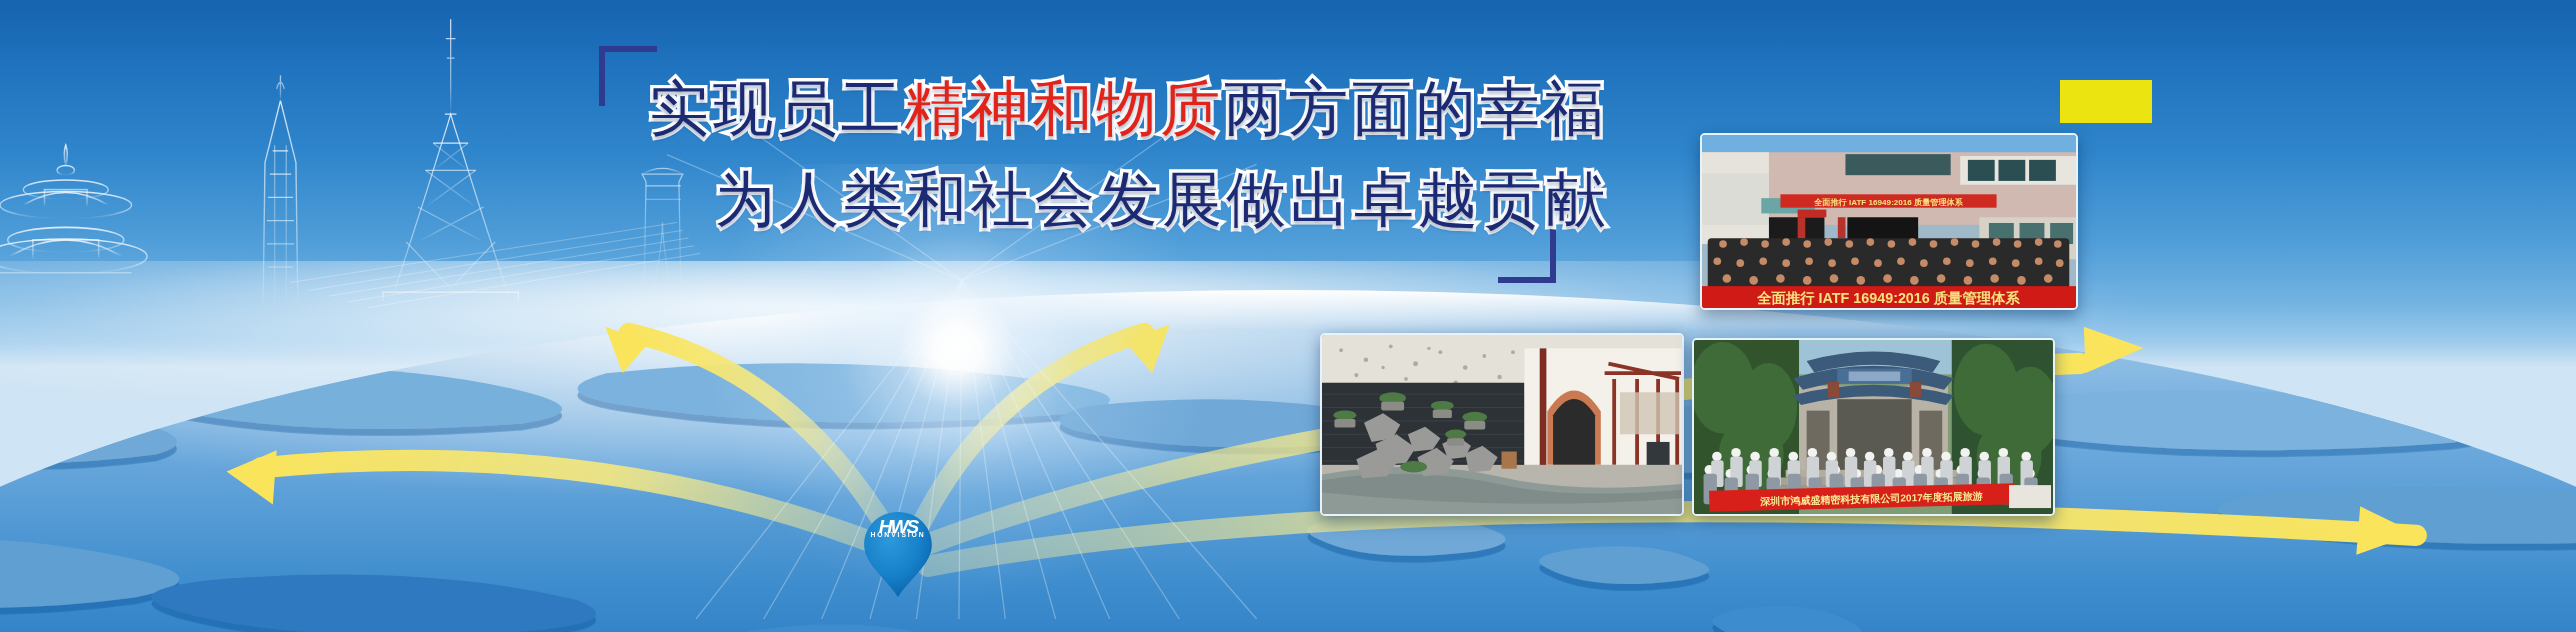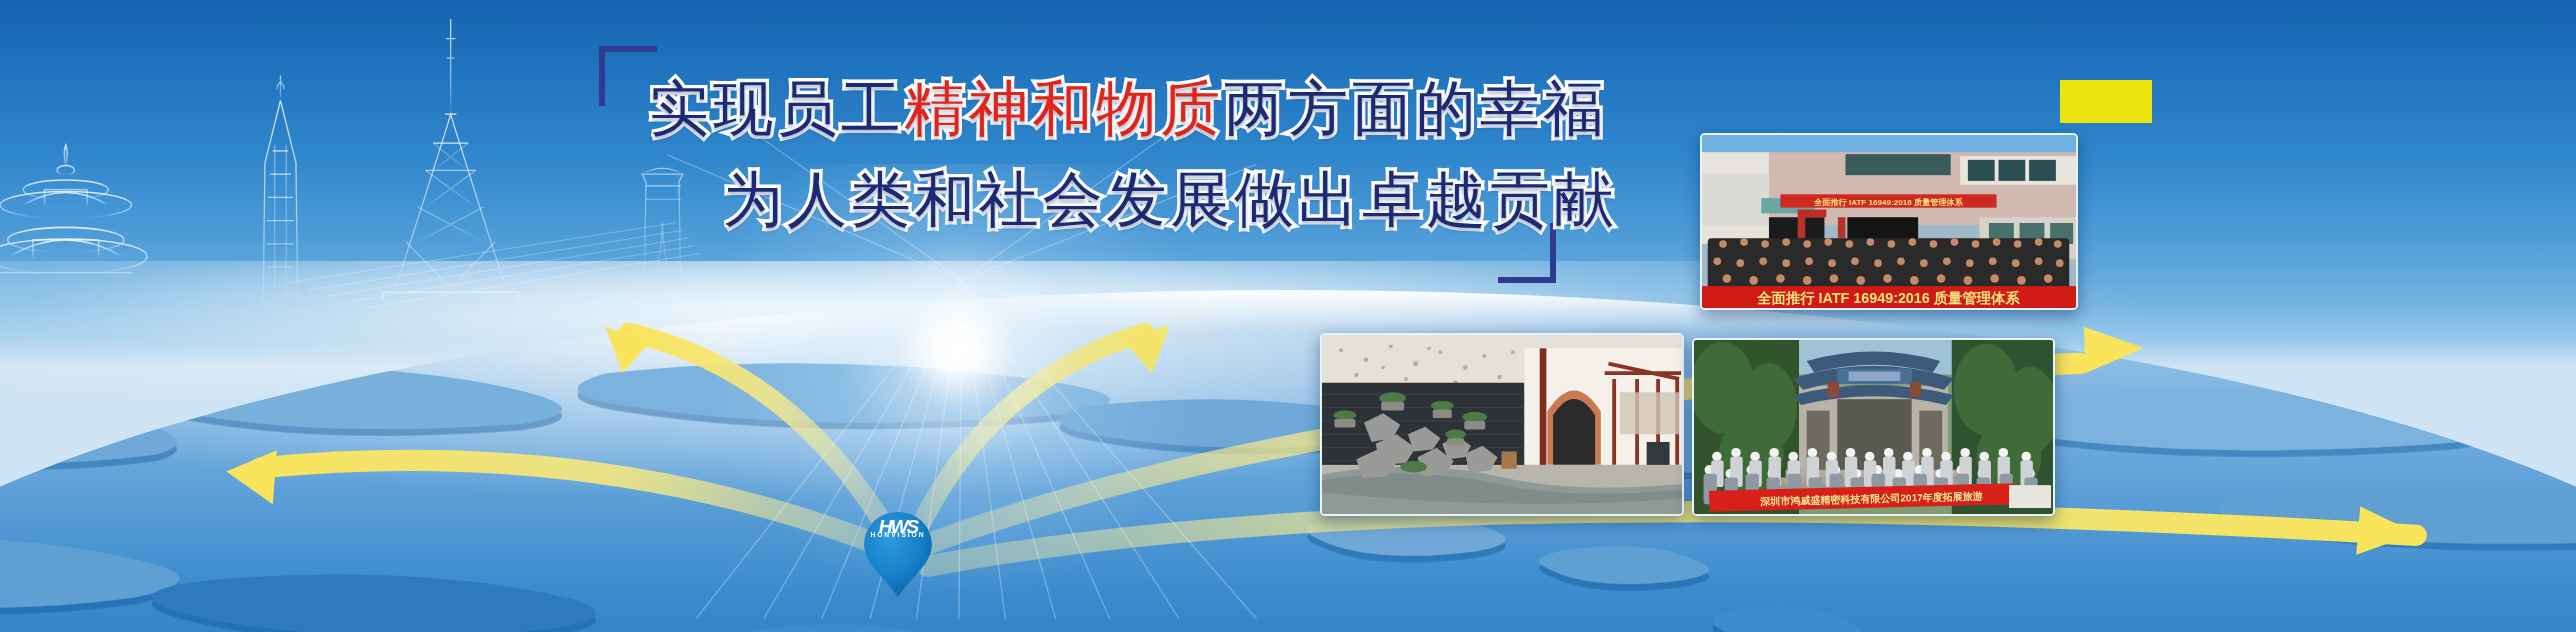--- a/index.html
+++ b/index.html
@@ -62,21 +62,21 @@
   .bracket.tl{left:0;top:0;width:58px;height:60px;border-top:6.8px solid #2e3b8f;border-left:6.8px solid #2e3b8f;}
   .bracket.br{right:0;bottom:0;width:58px;height:60px;border-bottom:6.8px solid #2e3b8f;border-right:6.8px solid #2e3b8f;}
   .slogan-line{
     font-size:60px;font-weight:normal;letter-spacing:3.9px;white-space:nowrap;
     color:#1b2a72;
     -webkit-text-stroke:6.8px #ffffff;
     paint-order:stroke fill;
     text-shadow:0 2.9px 3.9px rgba(10,40,90,.35);
   }
   .l1{position:absolute;left:50px;top:23px;}
-  .l2{position:absolute;left:116px;top:114px;margin-left:8px;}
+  .l2{position:absolute;left:116px;top:114px;}
   .hl{color:#e2231a;}
 
   
   .photo{
     position:absolute;border:2.9px solid #e8f2fb;border-radius:4.8px;overflow:hidden;
     box-shadow:0 5.8px 15.5px rgba(5,40,85,.45);background:#9fb6c6;
   }
   .ph-top{left:1700px;top:133px;width:378px;height:177px;}
   .ph-mid{left:1320px;top:333px;width:364px;height:183px;}
   .ph-bot{left:1692px;top:338px;width:363px;height:178px;}

